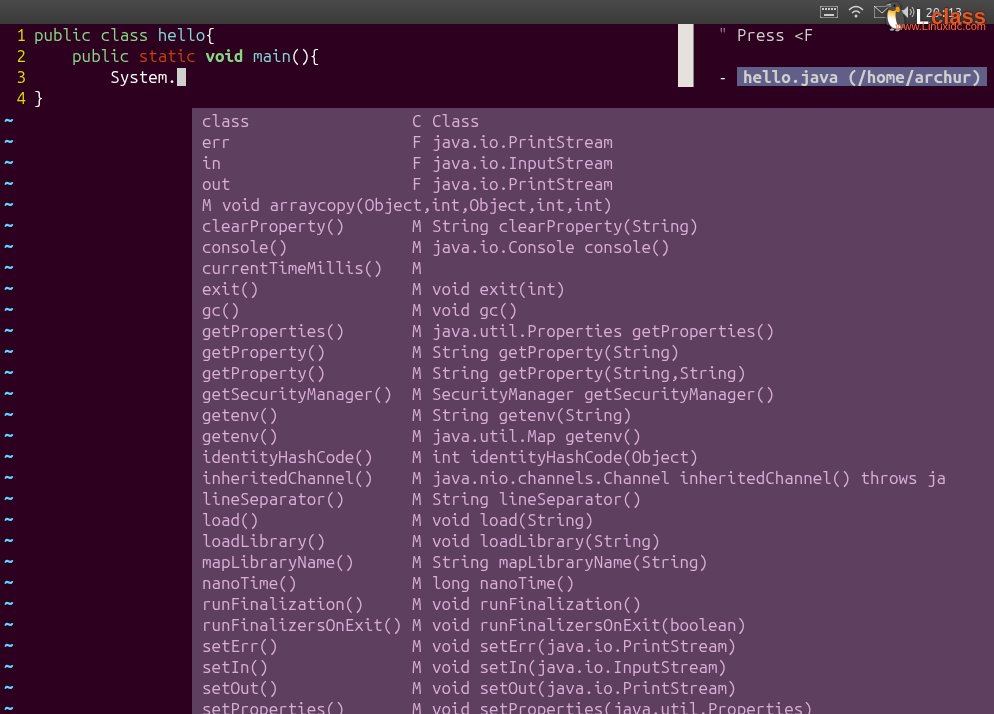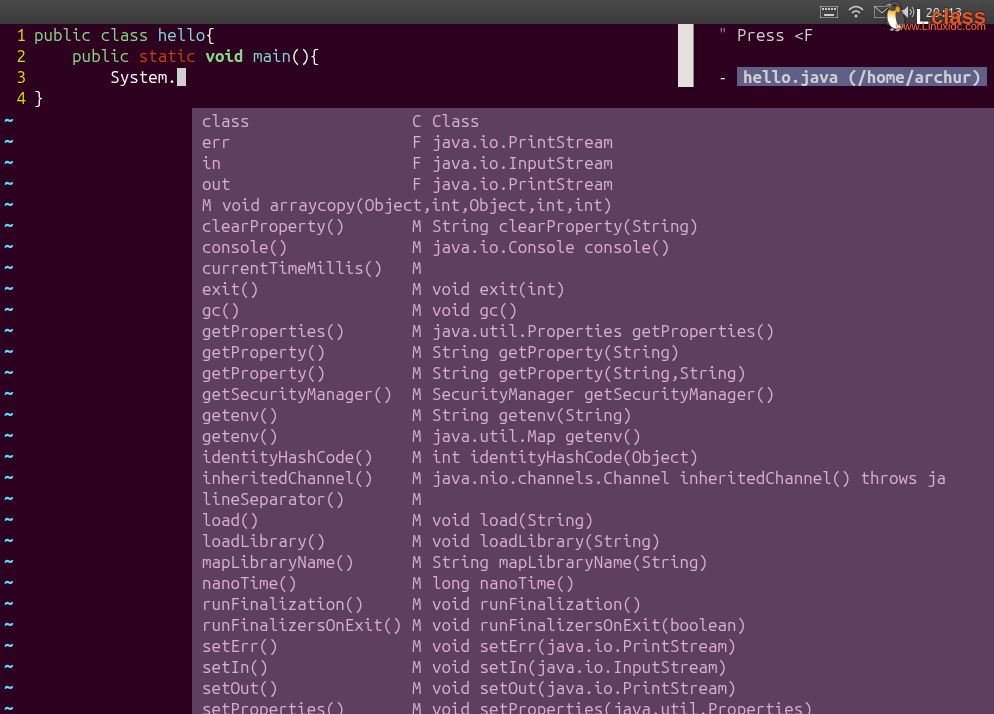--- a/index.html
+++ b/index.html
@@ -265,21 +265,21 @@
       <div class="popup-row"><span class="pc-name">exit()</span><span class="pc-kind">M</span><span class="pc-sig">void exit(int)</span></div>
       <div class="popup-row"><span class="pc-name">gc()</span><span class="pc-kind">M</span><span class="pc-sig">void gc()</span></div>
       <div class="popup-row"><span class="pc-name">getProperties()</span><span class="pc-kind">M</span><span class="pc-sig">java.util.Properties getProperties()</span></div>
       <div class="popup-row"><span class="pc-name">getProperty()</span><span class="pc-kind">M</span><span class="pc-sig">String getProperty(String)</span></div>
       <div class="popup-row"><span class="pc-name">getProperty()</span><span class="pc-kind">M</span><span class="pc-sig">String getProperty(String,String)</span></div>
       <div class="popup-row"><span class="pc-name">getSecurityManager()</span><span class="pc-kind">M</span><span class="pc-sig">SecurityManager getSecurityManager()</span></div>
       <div class="popup-row"><span class="pc-name">getenv()</span><span class="pc-kind">M</span><span class="pc-sig">String getenv(String)</span></div>
       <div class="popup-row"><span class="pc-name">getenv()</span><span class="pc-kind">M</span><span class="pc-sig">java.util.Map getenv()</span></div>
       <div class="popup-row"><span class="pc-name">identityHashCode()</span><span class="pc-kind">M</span><span class="pc-sig">int identityHashCode(Object)</span></div>
       <div class="popup-row"><span class="pc-name">inheritedChannel()</span><span class="pc-kind">M</span><span class="pc-sig">java.nio.channels.Channel inheritedChannel() throws ja</span></div>
-      <div class="popup-row"><span class="pc-name">lineSeparator()</span><span class="pc-kind">M</span></div>
+      <div class="popup-row"><span class="pc-name">lineSeparator()</span><span class="pc-kind">M</span><span class="pc-sig">String lineSeparator()</span></div>
       <div class="popup-row"><span class="pc-name">load()</span><span class="pc-kind">M</span><span class="pc-sig">void load(String)</span></div>
       <div class="popup-row"><span class="pc-name">loadLibrary()</span><span class="pc-kind">M</span><span class="pc-sig">void loadLibrary(String)</span></div>
       <div class="popup-row"><span class="pc-name">mapLibraryName()</span><span class="pc-kind">M</span><span class="pc-sig">String mapLibraryName(String)</span></div>
       <div class="popup-row"><span class="pc-name">nanoTime()</span><span class="pc-kind">M</span><span class="pc-sig">long nanoTime()</span></div>
       <div class="popup-row"><span class="pc-name">runFinalization()</span><span class="pc-kind">M</span><span class="pc-sig">void runFinalization()</span></div>
       <div class="popup-row"><span class="pc-name">runFinalizersOnExit()</span><span class="pc-kind">M</span><span class="pc-sig">void runFinalizersOnExit(boolean)</span></div>
       <div class="popup-row"><span class="pc-name">setErr()</span><span class="pc-kind">M</span><span class="pc-sig">void setErr(java.io.PrintStream)</span></div>
       <div class="popup-row"><span class="pc-name">setIn()</span><span class="pc-kind">M</span><span class="pc-sig">void setIn(java.io.InputStream)</span></div>
       <div class="popup-row"><span class="pc-name">setOut()</span><span class="pc-kind">M</span><span class="pc-sig">void setOut(java.io.PrintStream)</span></div>
       <div class="popup-row"><span class="pc-name">setProperties()</span><span class="pc-kind">M</span><span class="pc-sig">void setProperties(java.util.Properties)</span></div>

